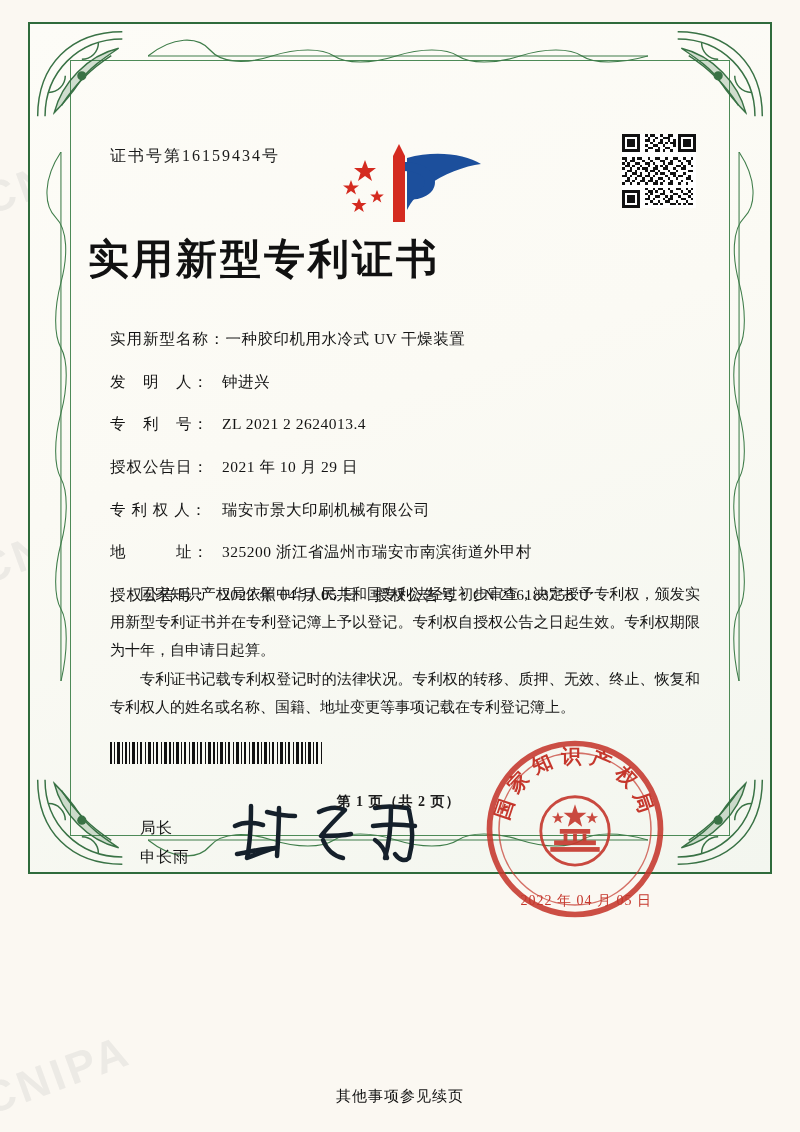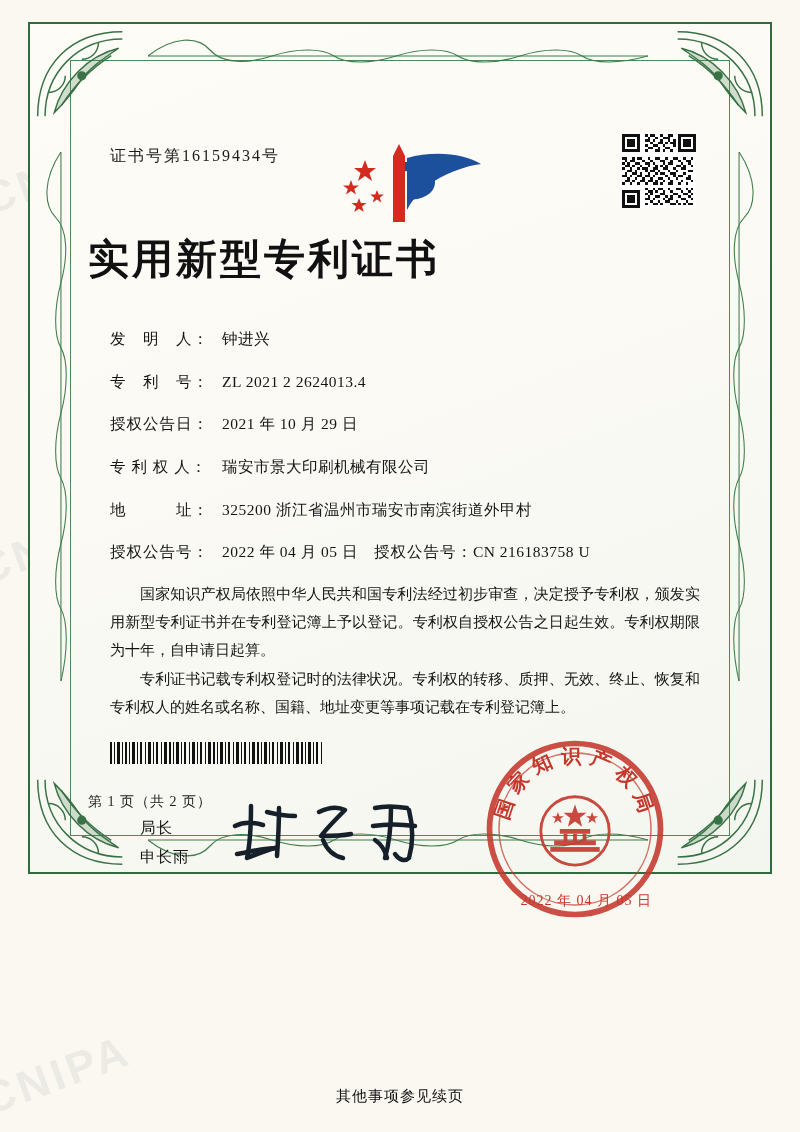--- a/index.html
+++ b/index.html
@@ -215,24 +215,25 @@
     font-size: 14px;
     color: #c5372c;
     letter-spacing: 1px;
   }
 
   .page-no {
     position: absolute;
     left: 0;
     right: 3px;
     bottom: 8px;
-    text-align: left;
+    text-align: center;
     font-size: 14px;
     color: #1b1b1b;
     letter-spacing: 1px;
+    font-weight: bold;
   }
 
   .footer-note {
     position: absolute;
     left: 0;
     right: 0;
     bottom: 26px;
     text-align: center;
     font-size: 15px;
     color: #111;
@@ -525,20 +526,23 @@
         <polygon points="36,40 38,45.5 44,45.5 39.2,49 41,54.5 36,51 31,54.5 32.8,49 28,45.5 34,45.5"></polygon>
         <polygon points="44,58 46,63 51.5,63 47,66.5 48.8,72 44,68.7 39.2,72 41,66.5 36.5,63 42,63"></polygon>
         <polygon points="62,50 63.8,54.6 68.8,54.6 64.8,57.8 66.3,62.5 62,59.6 57.7,62.5 59.2,57.8 55.2,54.6 60.2,54.6"></polygon>
       </g>
     </svg>
 
     <div class="title">实用新型专利证书</div>
 
     <div class="fields">
       <div class="field-row">
+        <span class="field-label">实用新型名称：</span><span class="field-value">一种胶印机用水冷式 UV 干燥装置</span>
+      </div>
+      <div class="field-row">
         <span class="field-label">发　明　人：</span><span class="field-value">钟进兴</span>
       </div>
       <div class="field-row">
         <span class="field-label">专　利　号：</span><span class="field-value">ZL 2021 2 2624013.4</span>
       </div>
       <div class="field-row">
         <span class="field-label">授权公告日：</span><span class="field-value">2021 年 10 月 29 日</span>
       </div>
       <div class="field-row">
         <span class="field-label">专 利 权 人：</span><span class="field-value">瑞安市景大印刷机械有限公司</span>

